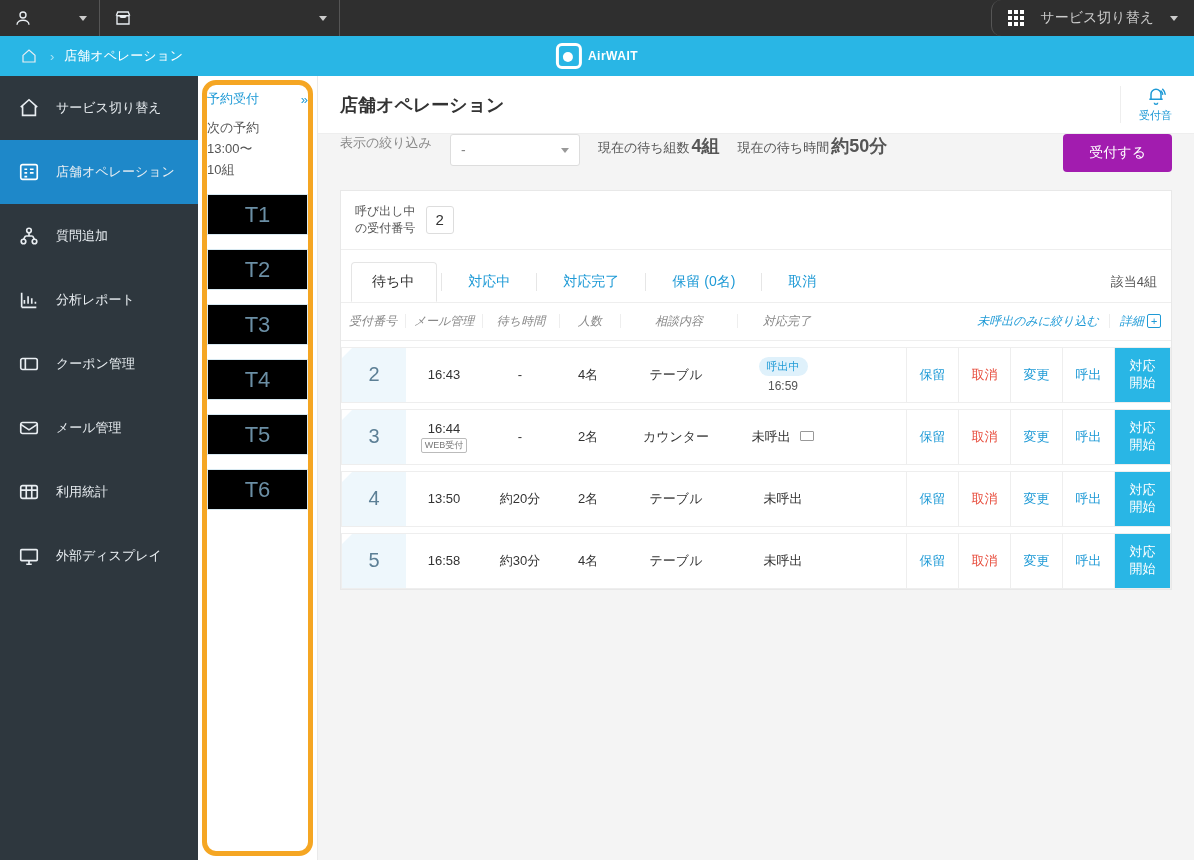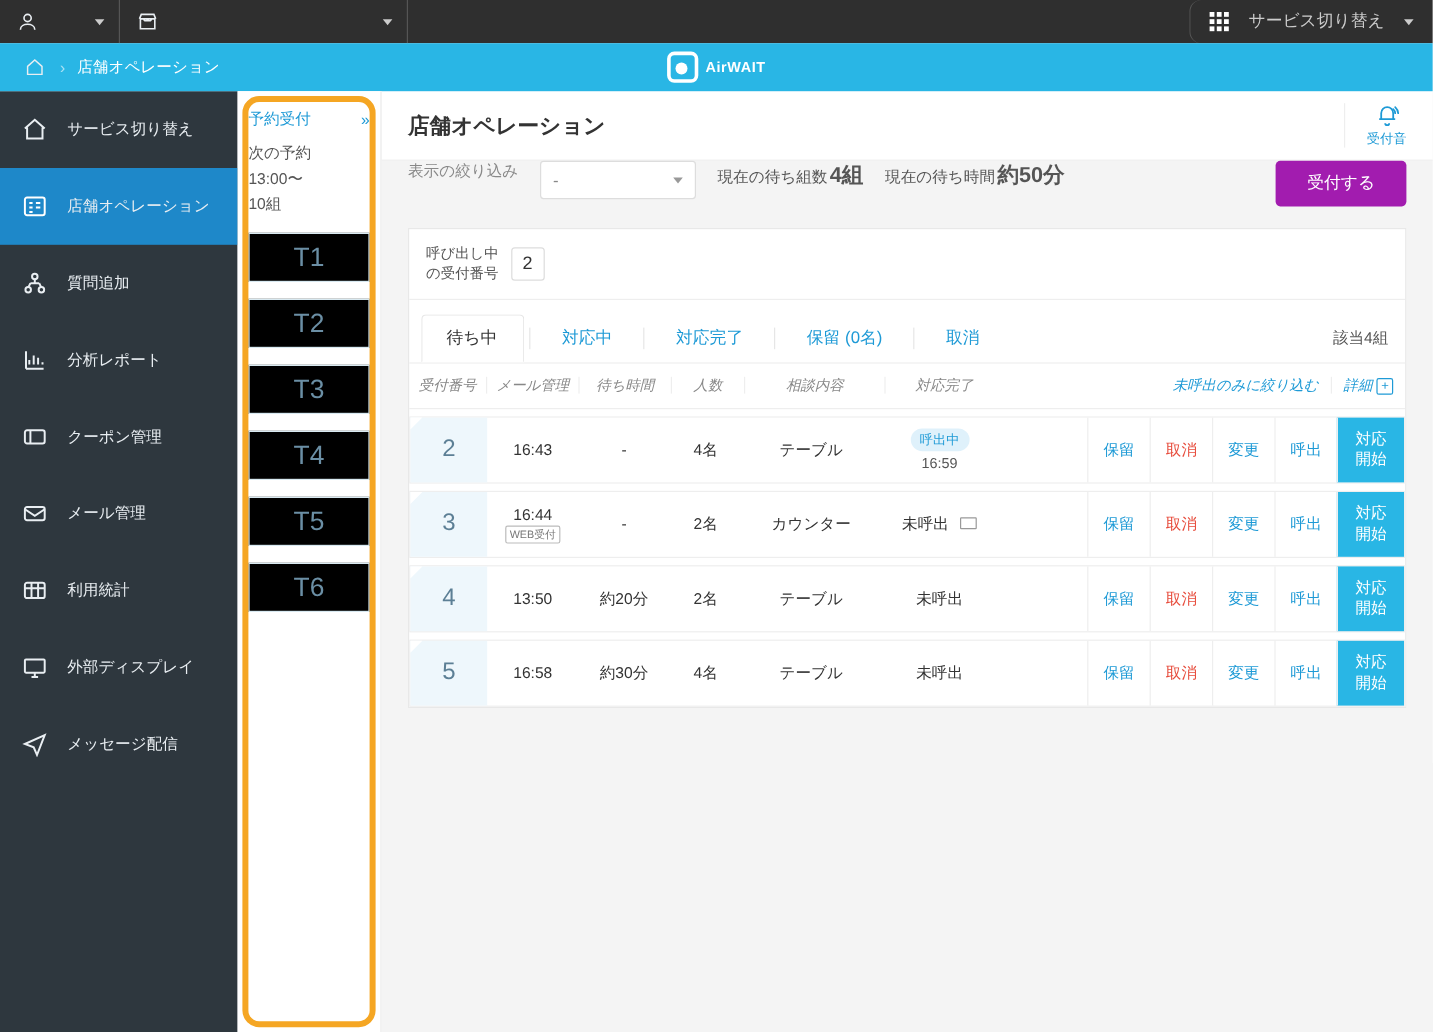--- a/index.html
+++ b/index.html
@@ -223,28 +223,20 @@
     </div>
     <div class="nav-item">
       <span class="nav-icon">
           <svg viewBox="0 0 24 24" width="22" height="22">
             <rect x="3" y="5" width="18" height="12" rx="1"></rect>
             <path d="M9 21h6M12 17v4"></path>
           </svg>
         </span>
       <span>外部ディスプレイ</span>
     </div>
-    <div class="nav-item">
-      <span class="nav-icon">
-          <svg viewBox="0 0 24 24" width="22" height="22">
-            <path d="M3 12l18-8-7 18-3-7z"></path>
-          </svg>
-        </span>
-      <span>メッセージ配信</span>
-    </div>
   </nav>
 
   <aside class="panel-reserve">
     <div class="highlight-box"></div>
     <div class="link-row">
       <span>予約受付</span>
       <span>»</span>
     </div>
     <div class="next">
       <div>次の予約</div>

